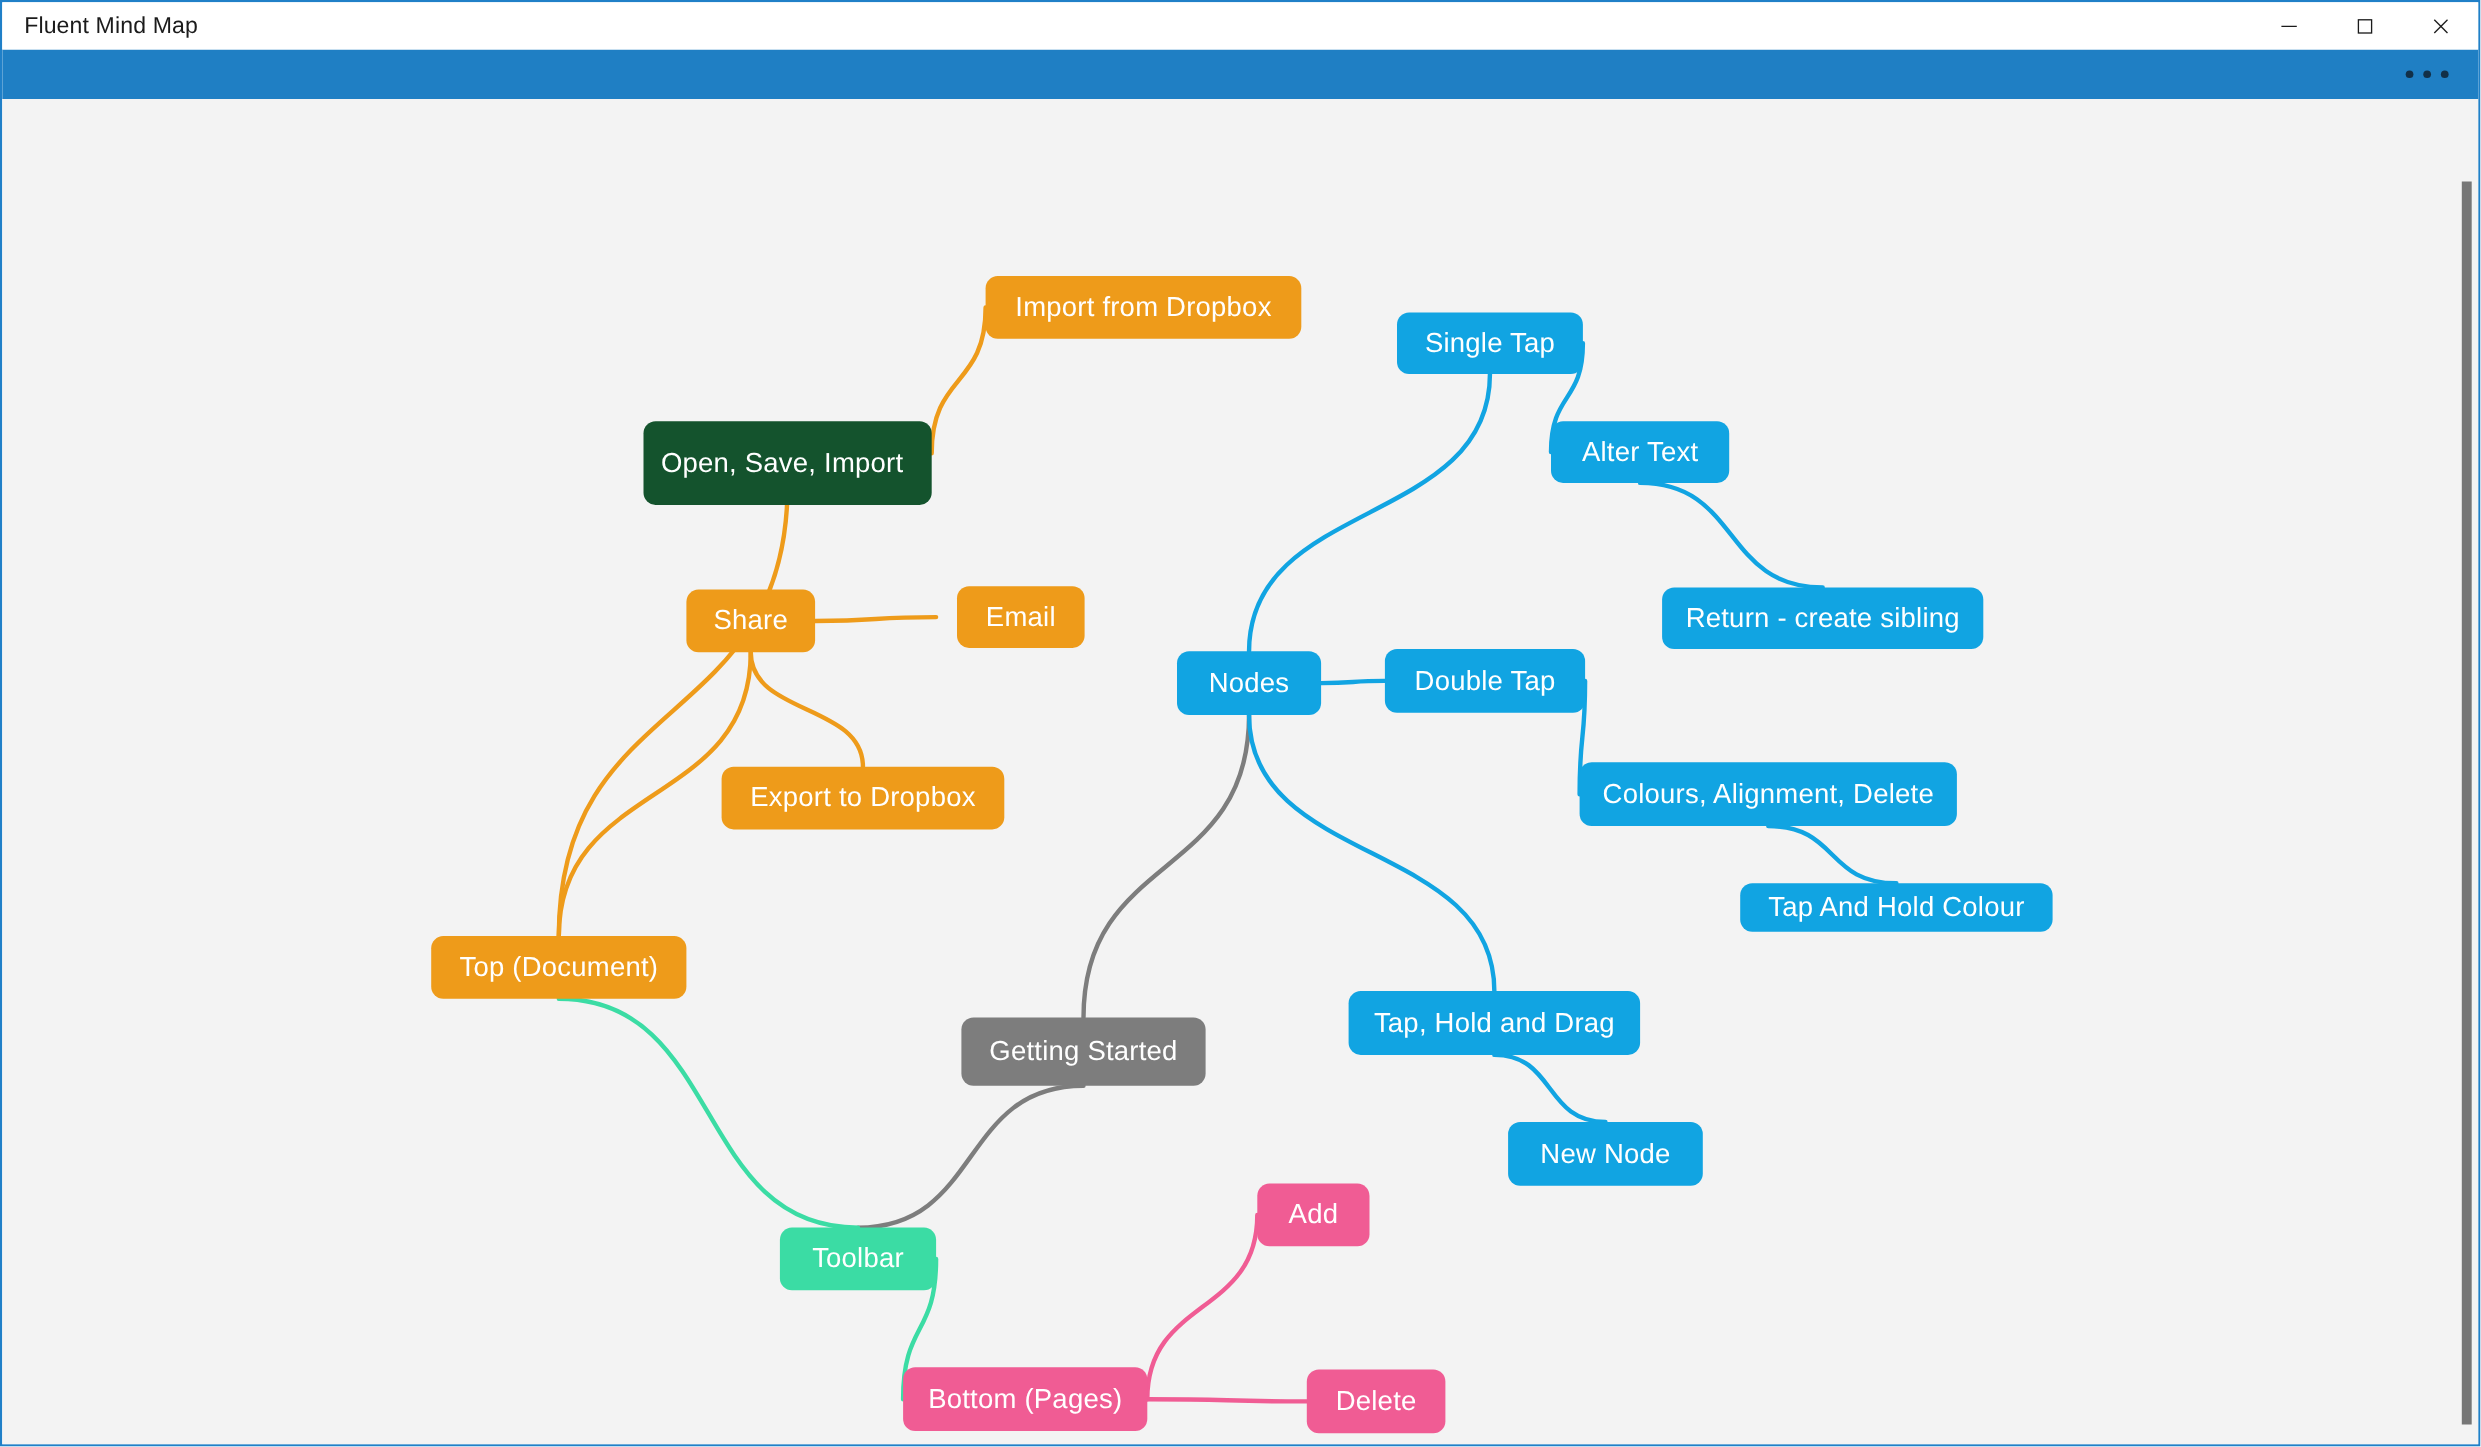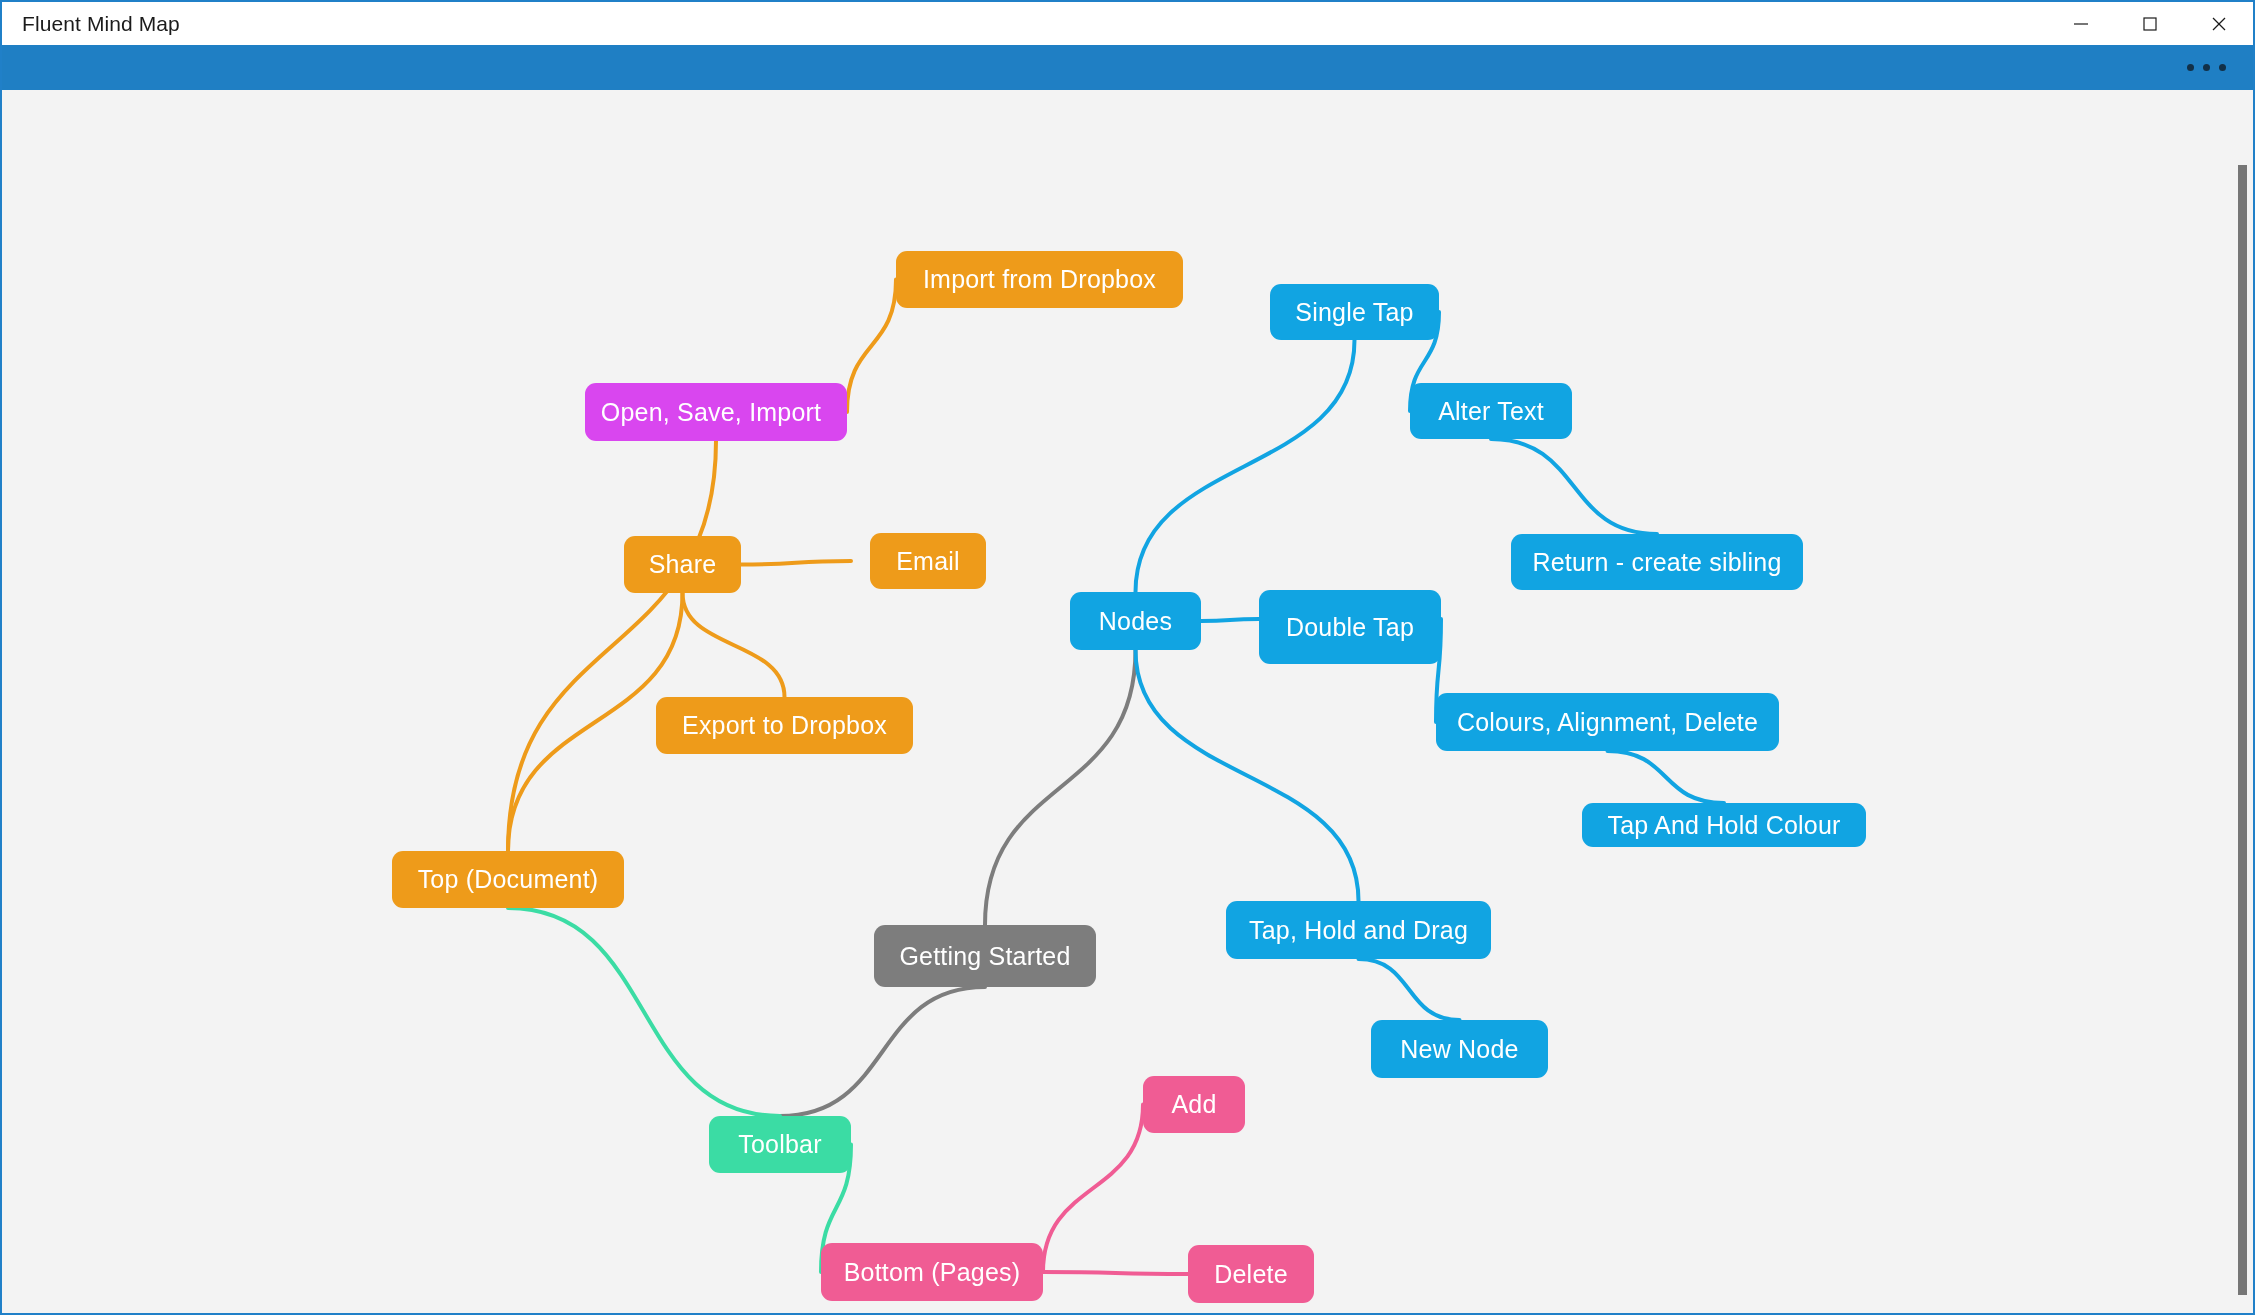--- a/index.html
+++ b/index.html
@@ -191,30 +191,30 @@
         <path d="M 1133.5 560 C 1133.5 698.05, 1356.5 672.95, 1356.5 811" stroke="#11A4E2" stroke-width="4" fill="none" stroke-linecap="round"></path>
         <path d="M 1356.5 869 C 1412.05 869, 1401.95 930, 1457.5 930" stroke="#11A4E2" stroke-width="4" fill="none" stroke-linecap="round"></path>
         <path d="M 506 818 C 655.6 818, 628.4 1026, 778 1026" stroke="#3BDCA4" stroke-width="4" fill="none" stroke-linecap="round"></path>
         <path d="M 849 1054.5 C 849 1124.625, 819 1111.875, 819 1182" stroke="#3BDCA4" stroke-width="4" fill="none" stroke-linecap="round"></path>
         <path d="M 1041 1182 C 1041 1089.875, 1141 1106.625, 1141 1014.5" stroke="#F05C94" stroke-width="4" fill="none" stroke-linecap="round"></path>
         <path d="M 1041 1182 C 1120.75 1182, 1106.25 1184, 1186 1184" stroke="#F05C94" stroke-width="4" fill="none" stroke-linecap="round"></path>
       </svg>
     <div id="nodes-layer">
         <div class="mm-node" style="left: 872px; top: 835px; width: 222px; height: 62px; background: rgb(125, 125, 125);">Getting Started</div>
         <div class="mm-node" style="left: 390px; top: 761px; width: 232px; height: 57px; background: rgb(238, 155, 26);">Top (Document)</div>
-        <div class="mm-node" style="left: 583px; top: 293px; width: 262px; height: 58px; background: #d946ef; padding-left: 12px;">Open, Save, Import</div>
+        <div class="mm-node" style="left: 583px; top: 293px; width: 262px; height: 76px; background: #14532d; padding-left: 12px;">Open, Save, Import</div>
         <div class="mm-node" style="left: 894px; top: 161px; width: 287px; height: 57px; background: rgb(238, 155, 26);">Import from Dropbox</div>
         <div class="mm-node" style="left: 622px; top: 446px; width: 117px; height: 57px; background: rgb(238, 155, 26);">Share</div>
         <div class="mm-node" style="left: 849px; top: 443px; width: 116px; height: 56px; background: rgb(238, 155, 26); margin-left: 19px;">Email</div>
         <div class="mm-node" style="left: 654px; top: 607px; width: 257px; height: 57px; background: rgb(238, 155, 26);">Export to Dropbox</div>
         <div class="mm-node" style="left: 1068px; top: 502px; width: 131px; height: 58px; background: rgb(17, 164, 226);">Nodes</div>
         <div class="mm-node" style="left: 1268px; top: 194px; width: 169px; height: 56px; background: rgb(17, 164, 226);">Single Tap</div>
         <div class="mm-node" style="left: 1408px; top: 293px; width: 162px; height: 56px; background: rgb(17, 164, 226);">Alter Text</div>
         <div class="mm-node" style="left: 1509px; top: 444px; width: 292px; height: 56px; background: rgb(17, 164, 226);">Return - create sibling</div>
-        <div class="mm-node" style="left: 1257px; top: 500px; width: 182px; height: 74px; background: rgb(17, 164, 226);">Double Tap</div>
+        <div class="mm-node" style="left: 1257px; top: 500px; width: 182px; height: 58px; background: rgb(17, 164, 226);">Double Tap</div>
         <div class="mm-node" style="left: 1434px; top: 603px; width: 343px; height: 58px; background: rgb(17, 164, 226);">Colours, Alignment, Delete</div>
         <div class="mm-node" style="left: 1580px; top: 713px; width: 284px; height: 44px; background: rgb(17, 164, 226);">Tap And Hold Colour</div>
         <div class="mm-node" style="left: 1224px; top: 811px; width: 265px; height: 58px; background: rgb(17, 164, 226);">Tap, Hold and Drag</div>
         <div class="mm-node" style="left: 1369px; top: 930px; width: 177px; height: 58px; background: rgb(17, 164, 226);">New Node</div>
         <div class="mm-node" style="left: 707px; top: 1026px; width: 142px; height: 57px; background: rgb(59, 220, 164); text-align: right;">Toolbar</div>
         <div class="mm-node" style="left: 819px; top: 1153px; width: 222px; height: 58px; background: rgb(240, 92, 148);">Bottom (Pages)</div>
         <div class="mm-node" style="left: 1141px; top: 986px; width: 102px; height: 57px; background: rgb(240, 92, 148);">Add</div>
         <div class="mm-node" style="left: 1186px; top: 1155px; width: 126px; height: 58px; background: rgb(240, 92, 148);">Delete</div>
       </div>
 

